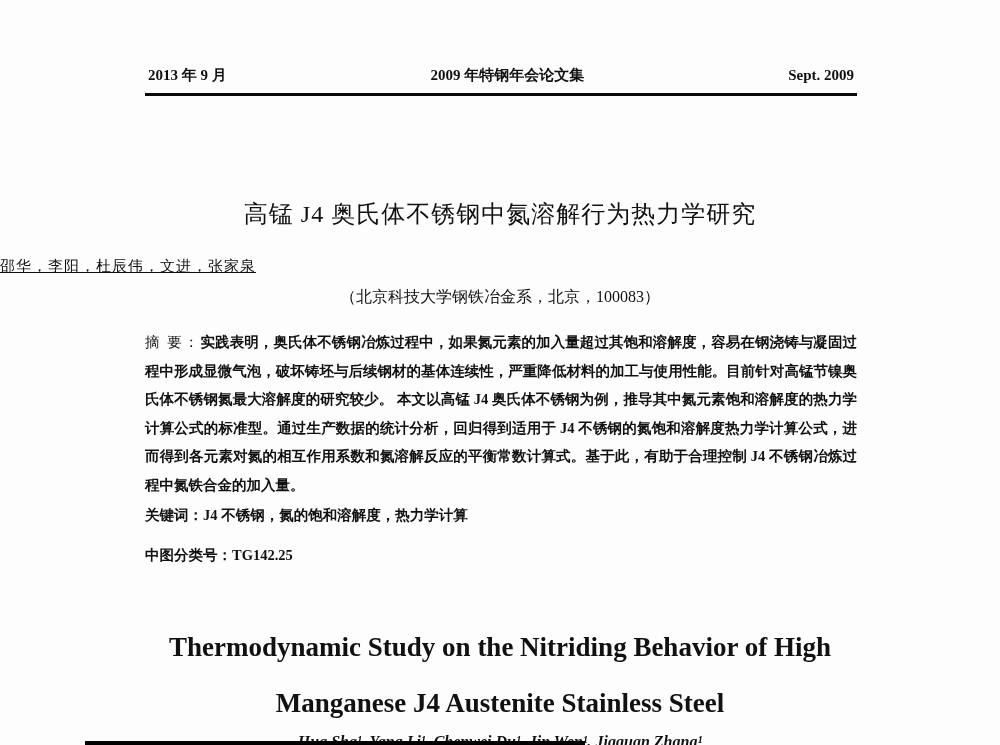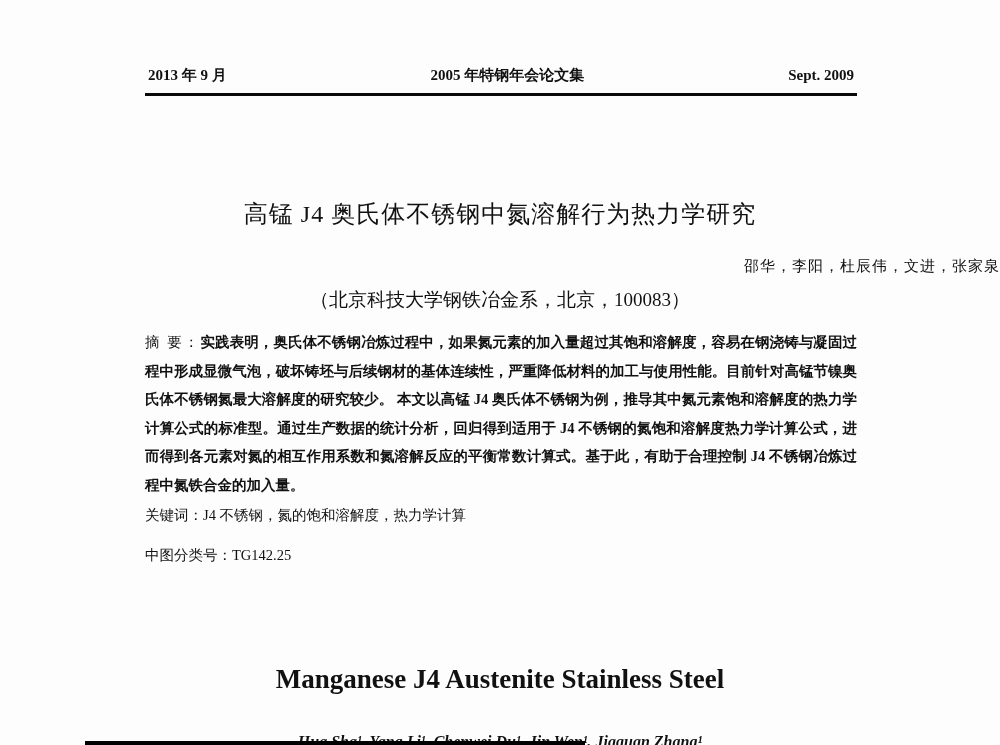--- a/index.html
+++ b/index.html
@@ -45,72 +45,73 @@
     text-align: center;
     font-size: 24px;
     font-weight: normal;
     letter-spacing: 1px;
   }
   .authors-cn {
     position: absolute;
     top: 257px;
     left: 0;
     width: 100%;
-    text-align: right;
+    text-align: left;
     font-size: 15px;
     letter-spacing: 1px;
+    text-decoration: underline;
   }
   .affiliation {
     position: absolute;
     top: 287px;
     left: 0;
     width: 100%;
     text-align: center;
-    font-size: 19px;
+    font-size: 16px;
   }
   
   .abstract {
     position: absolute;
     top: 328px;
     left: 145px;
     width: 712px;
     font-size: 14.5px;
     line-height: 28.5px;
     font-weight: bold;
     text-align: justify;
   }
   .abstract .label { font-weight: normal; letter-spacing: 2px; }
   .keywords {
     position: absolute;
     top: 506px;
     left: 145px;
     width: 712px;
     font-size: 14.5px;
-    font-weight: normal;
+    font-weight: bold;
   }
   .clc {
     position: absolute;
     top: 546px;
     left: 145px;
     width: 712px;
     font-size: 14.5px;
-    font-weight: normal;
+    font-weight: bold;
   }
   
   .title-en {
     position: absolute;
     left: 0;
     width: 100%;
     text-align: center;
     font-size: 27px;
     font-weight: bold;
     font-family: "Liberation Serif", "DejaVu Serif", serif;
   }
   .title-en.line1 { top: 632px; }
-  .title-en.line2 { top: 664px; }
+  .title-en.line2 { top: 688px; }
   
   .authors-en {
     position: absolute;
     top: 733px;
     left: 0;
     width: 100%;
     text-align: center;
     font-size: 16px;
     font-style: italic;
     font-weight: bold;
@@ -126,36 +127,37 @@
     background: #000;
   }
 </style>
 </head>
 <body>
 
 <div class="page">
 
   <header class="header">
     <span>2013 年 9 月</span>
-    <span>2005 年特钢年会论文集</span>
+    <span>2009 年特钢年会论文集</span>
     <span>Sept. 2009</span>
   </header>
   <div class="header-rule"></div>
 
   <h1 class="title-cn">高锰 J4 奥氏体不锈钢中氮溶解行为热力学研究</h1>
 
   <div class="authors-cn">邵华，李阳，杜辰伟，文进，张家泉</div>
 
   <div class="affiliation">（北京科技大学钢铁冶金系，北京，100083）</div>
 
   <p class="abstract"><span class="label">摘  要：</span><span>实践表明，奥氏体不锈钢冶炼过程中，如果氮元素的加入量超过其饱和溶解度，容易在钢浇铸与凝固过程中形成显微气泡，破坏铸坯与后续钢材的基体连续性，严重降低材料的加工与使用性能。目前针对高锰节镍奥氏体不锈钢氮最大溶解度的研究较少。 本文以高锰 J4 奥氏体不锈钢为例，推导其中氮元素饱和溶解度的热力学计算公式的标准型。通过生产数据的统计分析，回归得到适用于 J4 不锈钢的氮饱和溶解度热力学计算公式，进而得到各元素对氮的相互作用系数和氮溶解反应的平衡常数计算式。基于此，有助于合理控制 J4 不锈钢冶炼过程中氮铁合金的加入量。</span></p>
 
   <p class="keywords"><span class="label">关键词：</span><span>J4 不锈钢，氮的饱和溶解度，热力学计算</span></p>
 
   <p class="clc"><span class="label">中图分类号：</span><span>TG142.25</span></p>
 
+  <h2 class="title-en line1">Thermodynamic Study on the Nitriding Behavior of High</h2>
   <h2 class="title-en line2">Manganese J4 Austenite Stainless Steel</h2>
 
   <div class="authors-en">Hua Sha¹,  Yang Li¹,  Chenwei Du¹,  Jin Wen¹,  Jiaquan Zhang¹</div>
 
   <div class="scan-bar"></div>
 
 </div>
 
 </body></html>

